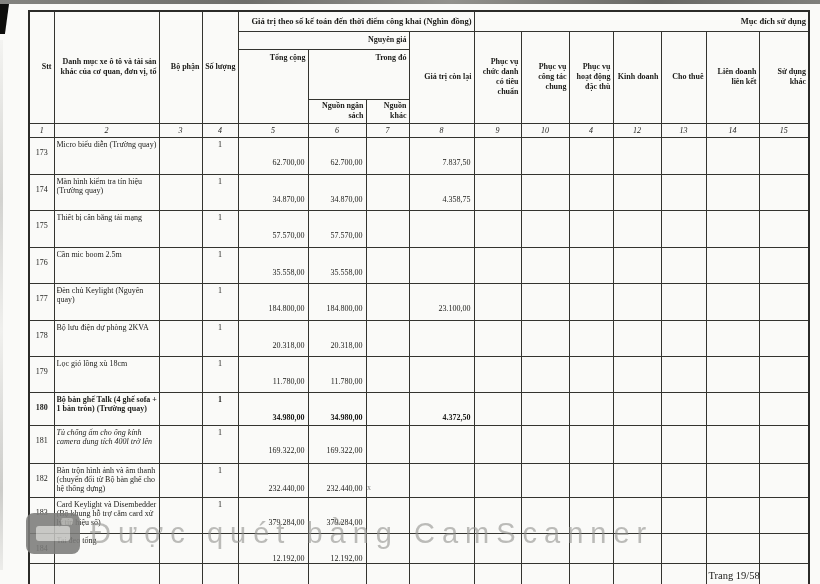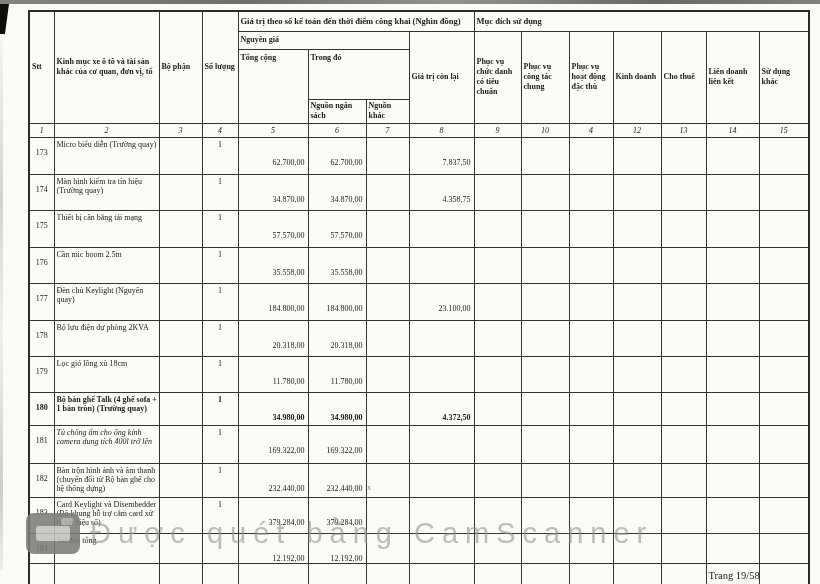--- a/index.html
+++ b/index.html
@@ -11,21 +11,21 @@
     opacity:.85;}
   .corner-wedge{position:absolute;left:0;top:4px;width:9px;height:30px;background:#0e0e0c;
     clip-path:polygon(0 0,100% 0,55% 100%,0 100%);}
   .left-smudge{position:absolute;left:0;top:40px;width:3px;height:530px;
     background:linear-gradient(180deg,rgba(120,120,115,.05),rgba(120,120,115,.3) 30%,rgba(120,120,115,.08) 55%,rgba(120,120,115,.35) 85%,rgba(120,120,115,.1));}
   .artifact-x{position:absolute;left:367px;top:483px;font-size:8px;color:#555;opacity:.7;}
 
   table{position:absolute;left:28px;top:10px;width:782px;table-layout:fixed;
         border-collapse:collapse;border:2px solid #2b2b28;}
   td,th{border:1px solid #34342f;padding:1px 2px;overflow:hidden;}
-  th{font-size:8px;font-weight:bold;text-align:left;vertical-align:middle;line-height:1.25;}
+  th{font-size:8px;font-weight:bold;text-align:right;vertical-align:middle;line-height:1.25;}
   .h1{height:20px;}.h2{height:18px;}.h3{height:50px;}.h4{height:24px;}
   .h3 th{vertical-align:top;padding-top:3px;}
   .group-h{font-size:8.5px;}
   .idx-row{height:14px;}
   .idx-row td{font-size:8px;font-style:italic;text-align:center;padding:0 1px;}
   tbody td{font-size:8px;vertical-align:top;line-height:1.15;}
   .c-stt{text-align:center;padding-top:10px;}
   .c-name{text-align:left;padding:2px 1px 0 2px;}
   .nm{line-height:1.18;}
   .c-qty{text-align:center;padding-top:2px;}
@@ -66,21 +66,21 @@
         <col style="width:48px">
         <col style="width:44px">
         <col style="width:48px">
       <col style="width:45px">
         <col style="width:53px">
         <col style="width:50px">
     </colgroup>
     <thead>
       <tr class="h1">
         <th rowspan="4">Stt</th>
-        <th rowspan="4">Kinh mục xe ô tô và tài sản khác của cơ quan, đơn vị, tổ</th>
+        <th rowspan="4">Danh mục xe ô tô và tài sản khác của cơ quan, đơn vị, tổ</th>
         <th rowspan="4">Bộ phận</th>
         <th rowspan="4">Số lượng</th>
         <th colspan="4" class="group-h">Giá trị theo số kế toán đến thời điểm công khai (Nghìn đồng)</th>
         <th colspan="7" class="group-h">Mục đích sử dụng</th>
       </tr>
       <tr class="h2">
         <th colspan="3">Nguyên giá</th>
         <th rowspan="3">Giá trị còn lại</th>
         <th rowspan="3">Phục vụ chức danh có tiêu chuẩn</th>
         <th rowspan="3">Phục vụ công tác chung</th>

